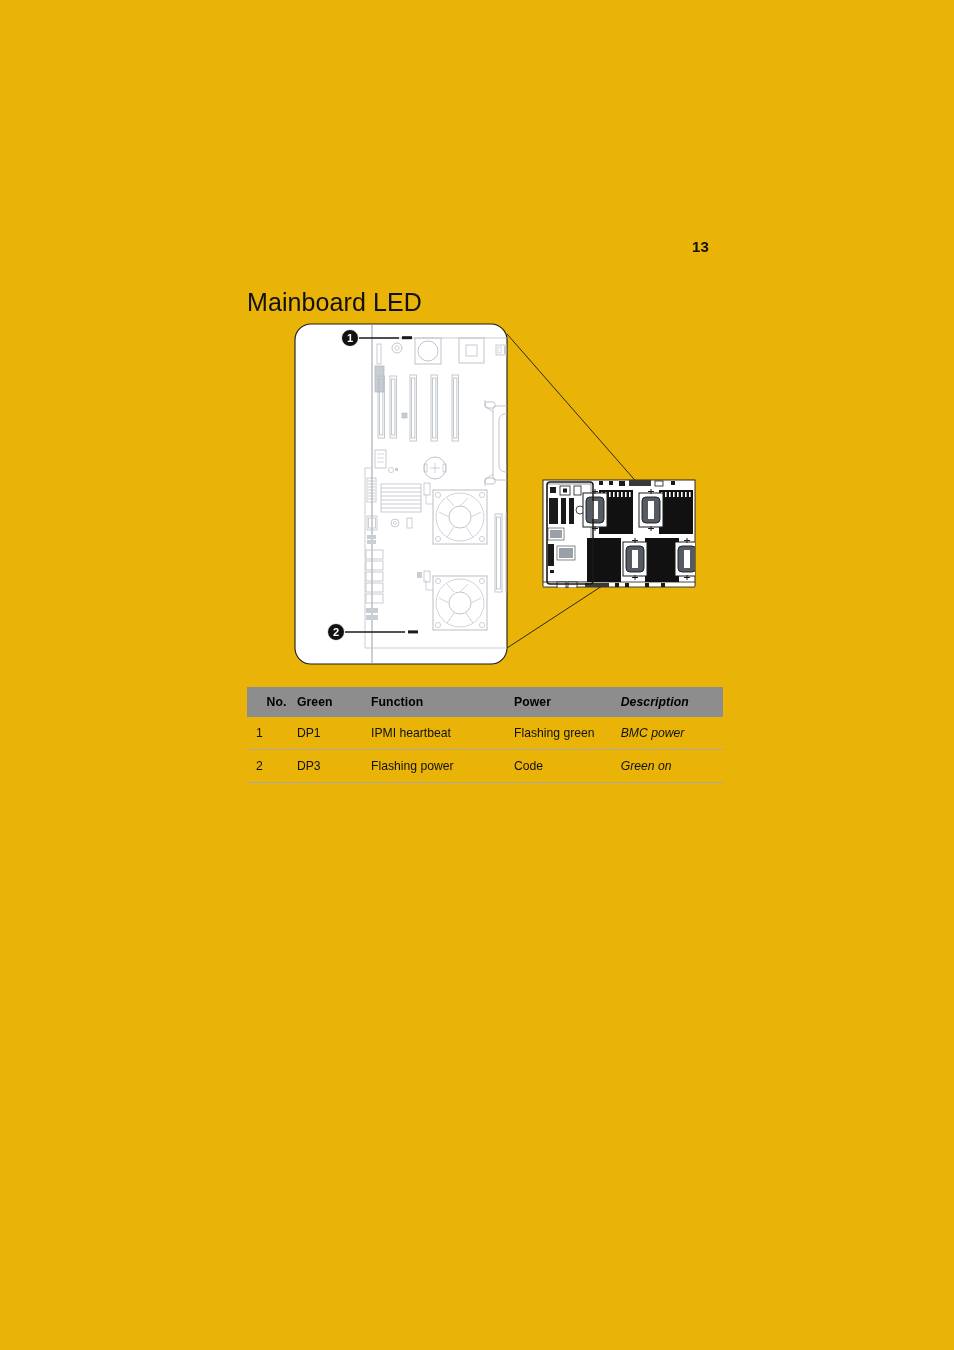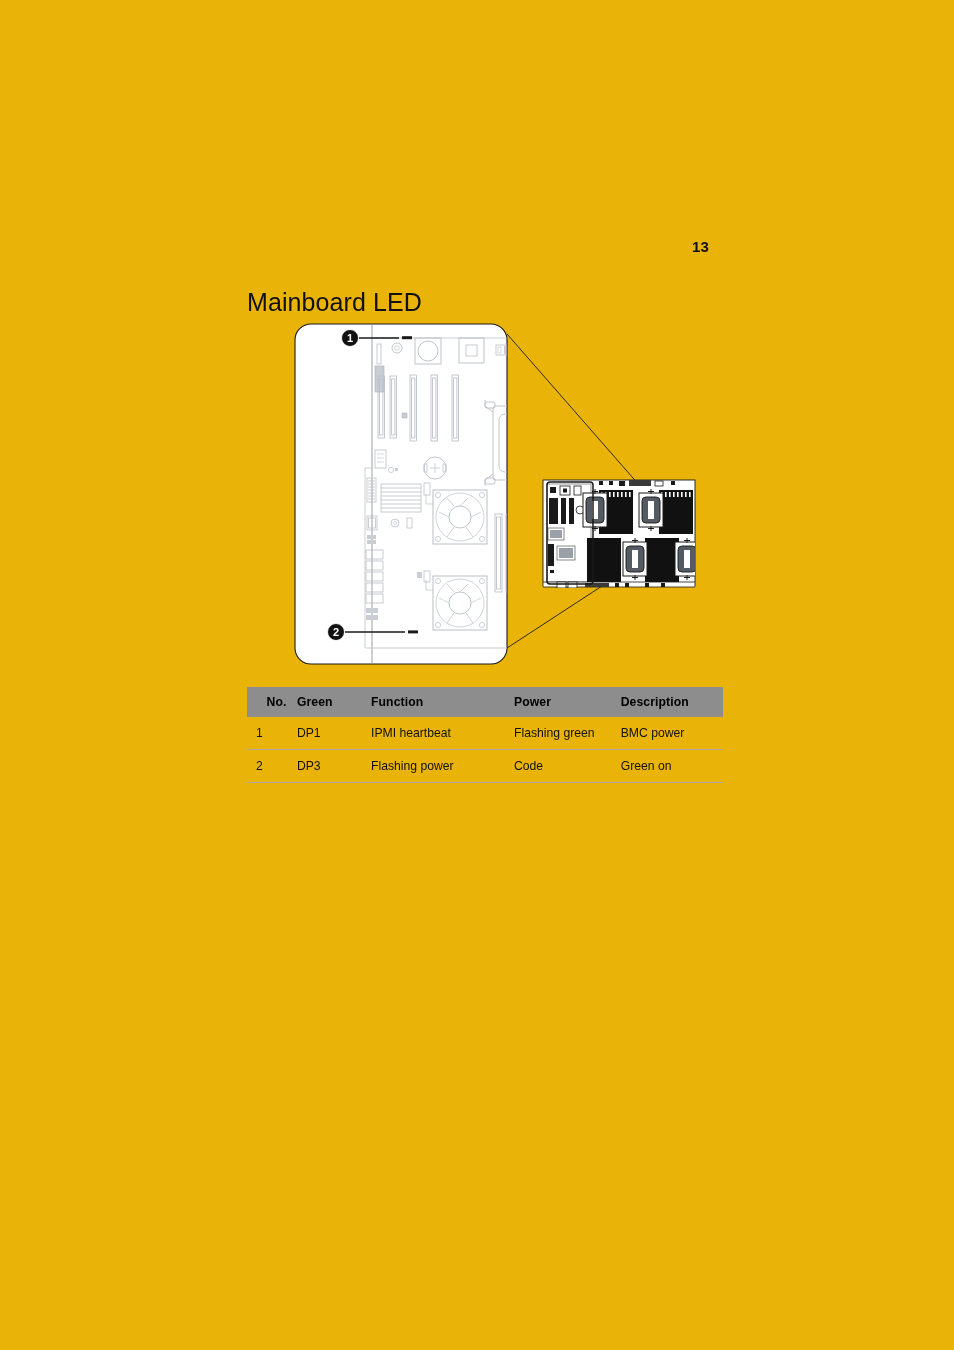--- a/index.html
+++ b/index.html
@@ -91,21 +91,21 @@
   }
   .led-table tbody td {
     height: 32px;
     font-weight: 400;
     color: #111111;
   }
   .col-no    { width: 42px;  padding-left: 9px !important; }
   .col-code  { width: 76px; }
   .col-func  { width: 146px; margin-top: 44px; }
   .col-status{ width: 108px; }
-  .col-desc  { width: 104px; }
+  .col-desc  { width: 104px; font-style: italic; }
 
   thead .col-no { padding-left: 9px !important; text-align: center; }
 </style>
 </head>
 <body>
 
 <div class="page">
 
   <div class="page-number">13</div>
 

